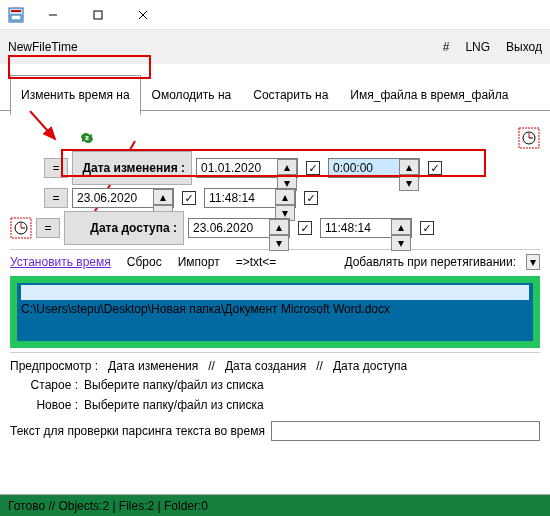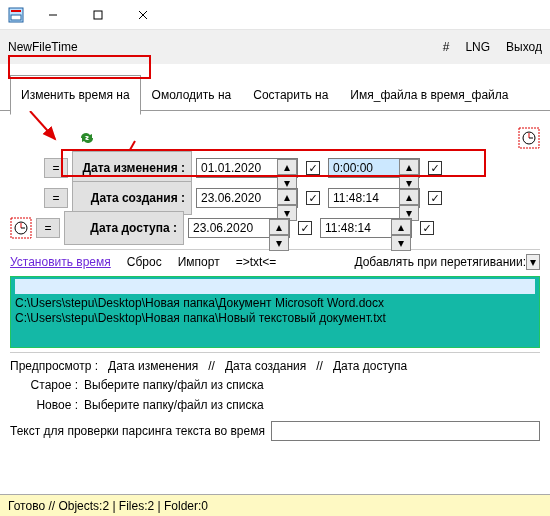--- a/index.html
+++ b/index.html
@@ -140,30 +140,30 @@
   }
   
   .actionbar {
     display:flex;
     align-items:center;
     gap:16px;
     padding:4px 0 2px 0;
     border-top:1px solid #ccc;
     margin-top:6px;
   }
-  .actionbar .right { margin-left:auto; display:flex; align-items:center; gap:0; }
+  .actionbar .right { margin-left:auto; display:flex; align-items:center; gap:10px; }
   .actionbar .link { text-decoration:underline; color:#6d28d9; }
   .dropdown-mini {
     width:14px; height:16px; border:1px solid #888; background:#eee;
     display:flex; align-items:center; justify-content:center;
   }
   
   .filelist {
-    border:1px solid #22c55e;
-    background:#14b8a6;
+    border:7px solid #22c55e;
+    background:#0369a1;
     height:72px;
     margin:4px 0 4px 0;
     padding:2px 4px;
     line-height:15px;
     font-size:12px;
     overflow:hidden;
   }
   .filelist .hlrow { background:#dbeeff; display:block; height:15px; margin-bottom:2px; }
   
   .previewhdr {
@@ -182,21 +182,21 @@
     align-items:center;
     gap:6px;
     margin-top:6px;
   }
   
   .statusbar {
     position:absolute;
     left:0; bottom:0; right:0;
     height:22px;
     border-top:1px solid #aaa;
-    background:#fef9c3;
+    background:#15803d;
     display:flex; align-items:center;
     padding:0 8px;
     font-size:12px;
   }
   .mini-clock {
     width:22px; height:22px;
   }
 </style>
 </head>
 <body>
@@ -294,21 +294,20 @@
           <div>▴</div>
             <div>▾</div>
         </div>
       </div>
       <div class="chk"></div>
     </div>
 
     <div class="row">
       <div class="side-ico"></div>
       <div class="btn-eq">=</div>
-      <div class="lbl">Дата создания :</div>
       <div class="dateinput">
         <span>23.06.2020</span>
         <div class="spinner">
           <div>▴</div>
             <div>▾</div>
         </div>
       </div>
       <div class="chk"></div>
       <div class="timeinput">
         <span>11:48:14</span>
@@ -355,21 +354,20 @@
     <span>=&gt;txt&lt;=</span>
     <div class="right">
       <span>Добавлять при перетягивании:</span>
       <div class="dropdown-mini">▾</div>
     </div>
   </div>
 
   <div class="filelist">
     <span class="hlrow"></span>
     <div>C:\Users\stepu\Desktop\Новая папка\Документ Microsoft Word.docx</div>
-    <div>C:\Users\stepu\Desktop\Новая папка\Новый текстовый документ.txt</div>
   </div>
 
   <div class="previewhdr">
     <span>Предпросмотр :</span>
     <span>Дата изменения</span>
     <span>//</span>
     <span>Дата создания</span>
     <span>//</span>
     <span>Дата доступа</span>
   </div>

